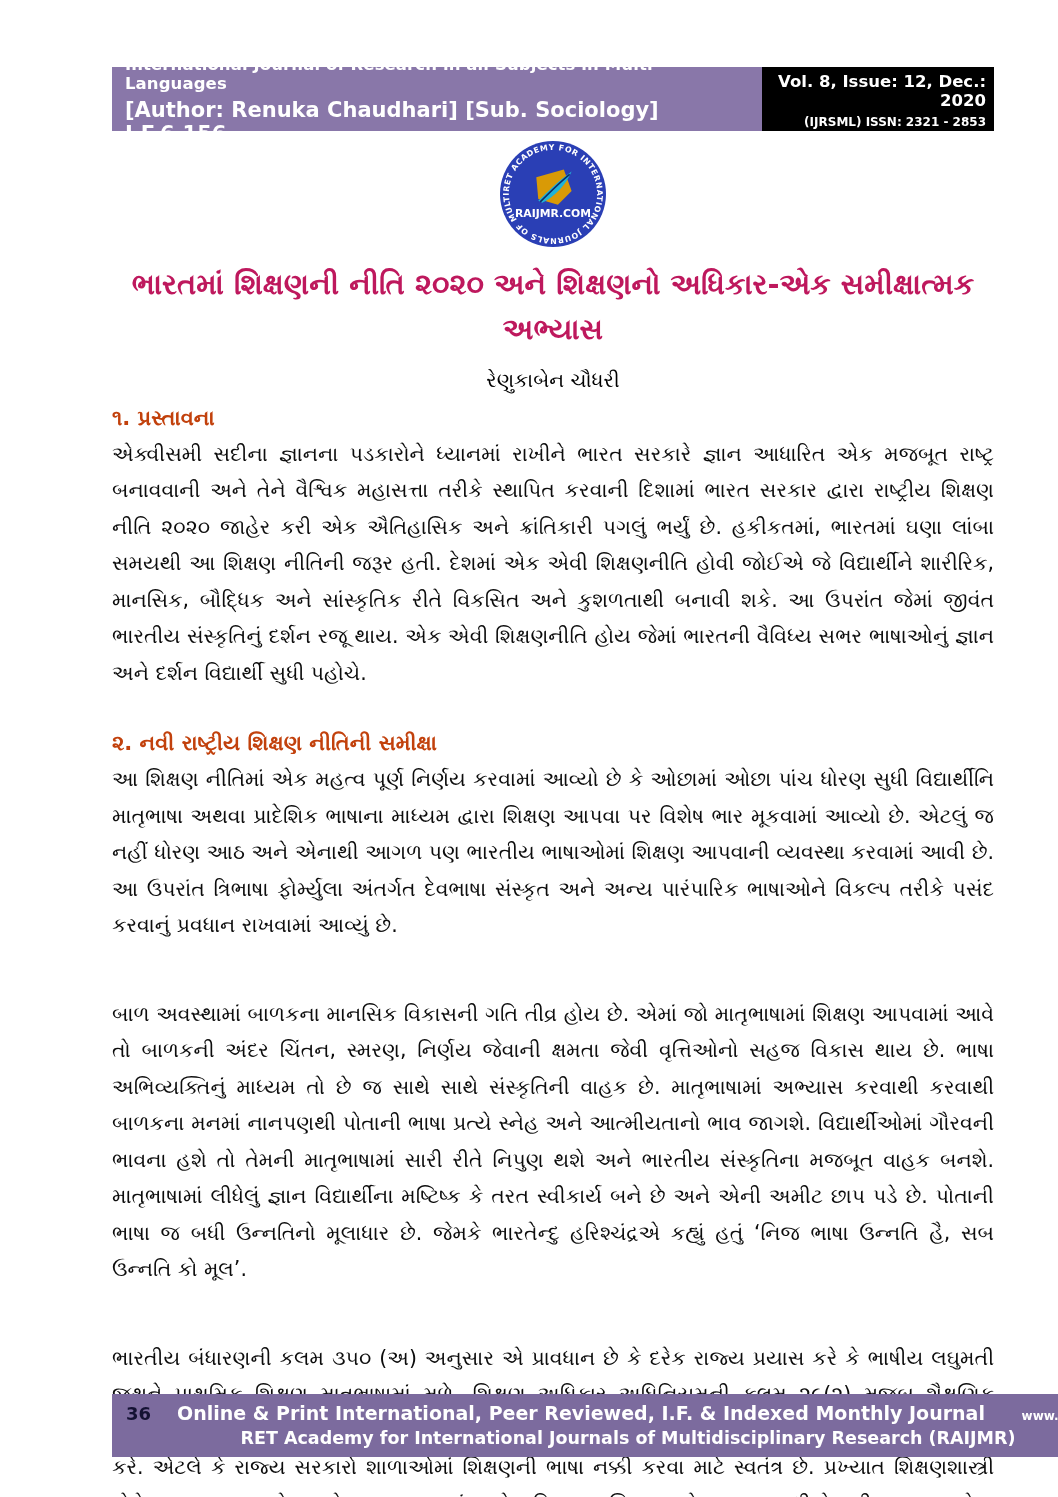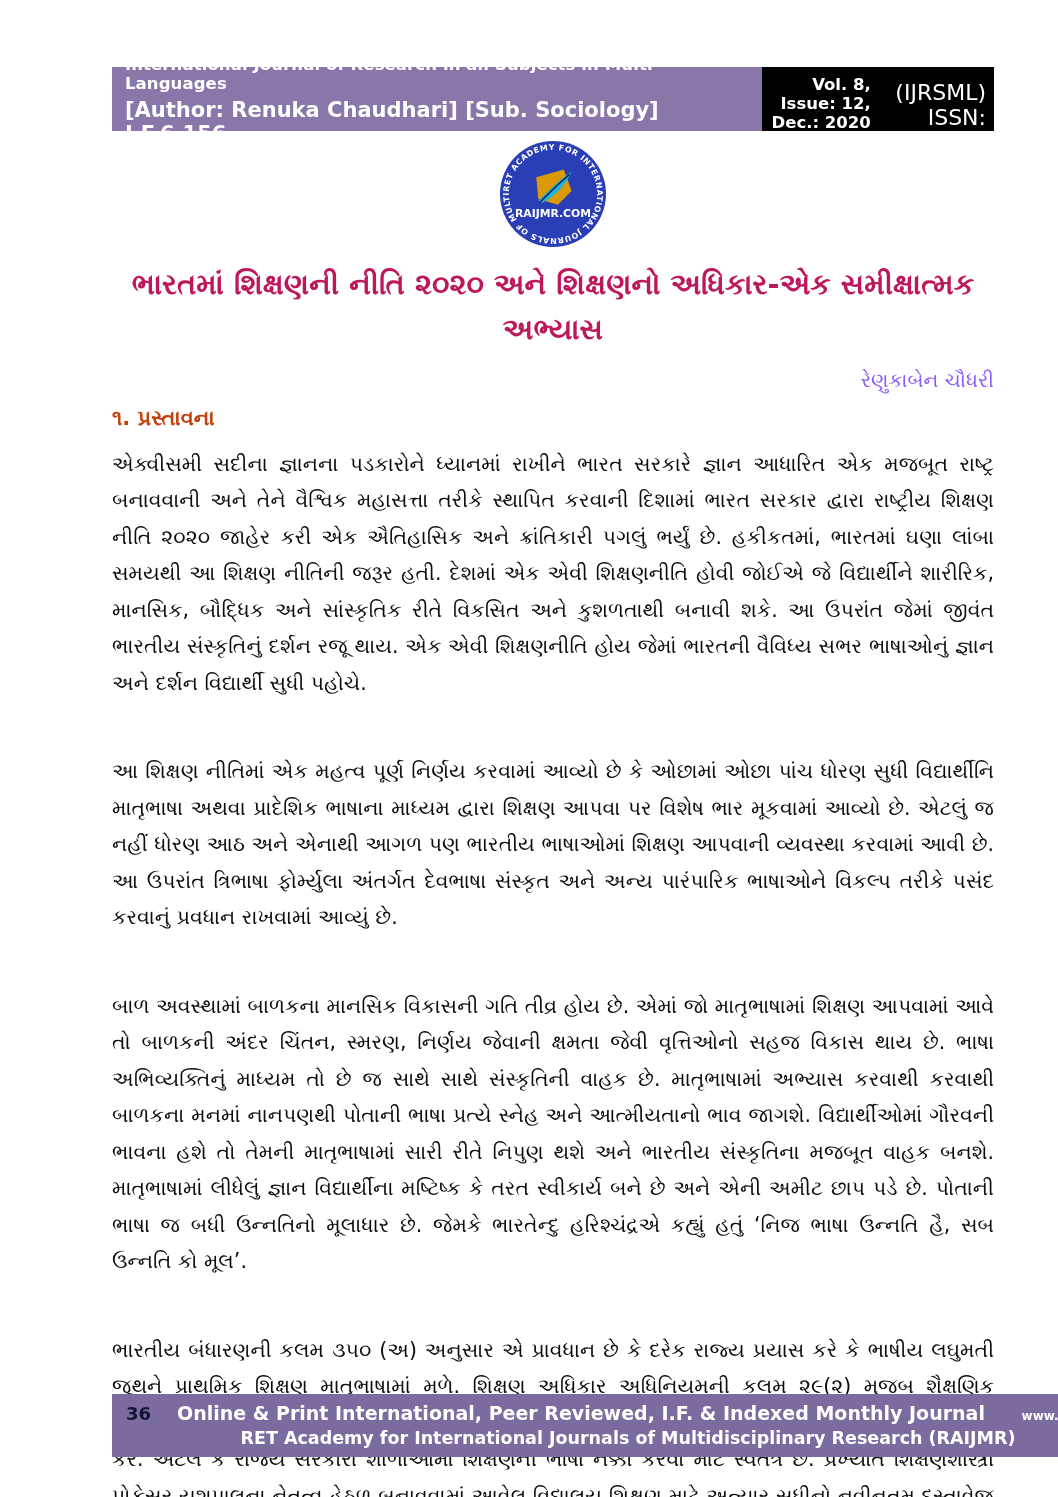--- a/index.html
+++ b/index.html
@@ -16,43 +16,43 @@
   
   .hdr { display: flex; width: 100%; height: 64px; }
   .hdr-left {
     background: #8977A9; color: #ffffff; flex: 1 1 auto;
     padding: 8px 10px 6px 13px; display: flex; flex-direction: column; justify-content: center;
   }
   .hdr-left .l1 { font-size: 16.5px; font-weight: bold; letter-spacing: .1px; }
   .hdr-left .l2 { font-size: 21px; font-weight: bold; margin-top: 5px; }
   .hdr-right {
     background: #000000; color: #ffffff; width: 232px; flex: 0 0 auto;
-    padding: 8px 8px 6px 8px; display: flex; flex-direction: row; justify-content: center;
+    padding: 8px 8px 6px 8px; display: flex; flex-direction: column; justify-content: center;
     text-align: right;
   }
   .hdr-right .l1 { font-size: 16.5px; font-weight: bold; }
-  .hdr-right .l2 { font-size: 22px; font-weight: normal; margin-top: 5px; }
+  .hdr-right .l2 { font-size: 12px; font-weight: bold; margin-top: 5px; }
 
   
   .logo-wrap { display: flex; justify-content: center; margin-top: 9px; }
   .logo-svg { width: 108px; height: 108px; display: block; }
 
   
   .title {
     margin-top: 14px; text-align: center;
     font-size: 29px; font-weight: bold; line-height: 1.55; color: #be185d;
   }
-  .author { margin-top: 16px; text-align: right; font-size: 20px; color: #8b5cf6; }
+  .author { margin-top: 16px; text-align: center; font-size: 20px; color: #000000; }
 
   
   .sec-heading { font-size: 21px; font-weight: bold; margin-top: 14px; color: #c2410c; }
   .sec-heading.second { margin-top: 40px; }
   .para {
     font-size: 20.5px; line-height: 1.78; text-align: justify;
-    margin-top: 16px; color: #0c0c0c;
+    margin-top: 6px; color: #0c0c0c;
   }
   .para + .para { margin-top: 52px; }
 
   
   .ftr {
     position: absolute; left: 112px; bottom: 40px; width: 1032px;
     background: #7C6B9E; color: #ffffff;
     padding: 8px 14px 9px 14px;
   }
   .ftr-row1 { display: flex; align-items: baseline; }
@@ -93,20 +93,21 @@
       <text x="55" y="78" text-anchor="middle" font-size="11" font-weight="bold" fill="#ffffff" font-family="DejaVu Sans, sans-serif">RAIJMR.COM</text>
     </svg>
   </div>
 
   <div class="title">ભારતમાં શિક્ષણની નીતિ ૨૦૨૦ અને શિક્ષણનો અધિકાર-એક સમીક્ષાત્મક અભ્યાસ</div>
   <div class="author">રેણુકાબેન ચૌધરી</div>
 
   <div class="sec-heading">૧. પ્રસ્તાવના</div>
   <div class="para">એક્વીસમી સદીના જ્ઞાનના  પડકારોને ધ્યાનમાં રાખીને ભારત સરકારે જ્ઞાન આધારિત એક મજબૂત  રાષ્ટ્ર બનાવવાની અને તેને વૈશ્વિક મહાસત્તા તરીકે સ્થાપિત કરવાની દિશામાં ભારત સરકાર દ્વારા રાષ્ટ્રીય શિક્ષણ નીતિ ૨૦૨૦ જાહેર કરી એક ઐતિહાસિક અને ક્રાંતિકારી પગલું ભર્યું છે. હકીકતમાં, ભારતમાં ઘણા લાંબા સમયથી આ શિક્ષણ નીતિની જરૂર હતી. દેશમાં એક એવી શિક્ષણનીતિ હોવી જોઈએ  જે વિદ્યાર્થીને  શારીરિક, માનસિક, બૌદ્ધિક અને સાંસ્કૃતિક રીતે વિકસિત અને કુશળતાથી બનાવી શકે. આ ઉપરાંત  જેમાં જીવંત ભારતીય સંસ્કૃતિનું દર્શન રજૂ થાય.  એક એવી શિક્ષણનીતિ હોય જેમાં ભારતની વૈવિધ્ય સભર ભાષાઓનું જ્ઞાન અને દર્શન વિદ્યાર્થી સુધી પહોચે.</div>
 
+  <div class="sec-heading second">૨. નવી રાષ્ટ્રીય શિક્ષણ નીતિની સમીક્ષા</div>
   <div class="para">આ શિક્ષણ નીતિમાં એક મહત્વ પૂર્ણ નિર્ણય કરવામાં આવ્યો છે કે ઓછામાં ઓછા પાંચ ધોરણ સુધી વિદ્યાર્થીનિ માતૃભાષા અથવા પ્રાદેશિક ભાષાના  માધ્યમ દ્વારા શિક્ષણ આપવા પર વિશેષ ભાર મૂકવામાં આવ્યો છે. એટલું જ નહીં ધોરણ આઠ અને એનાથી આગળ પણ ભારતીય ભાષાઓમાં શિક્ષણ આપવાની વ્યવસ્થા કરવામાં આવી છે.  આ ઉપરાંત ત્રિભાષા ફોર્મ્યુલા અંતર્ગત દેવભાષા સંસ્કૃત અને અન્ય પારંપારિક ભાષાઓને વિકલ્પ તરીકે પસંદ કરવાનું પ્રવધાન રાખવામાં આવ્યું છે.</div>
   <div class="para">બાળ અવસ્થામાં બાળકના માનસિક વિકાસની ગતિ તીવ્ર હોય છે. એમાં જો માતૃભાષામાં શિક્ષણ આપવામાં આવે તો બાળકની અંદર ચિંતન, સ્મરણ, નિર્ણય જેવાની ક્ષમતા જેવી વૃત્તિઓનો સહજ વિકાસ થાય છે. ભાષા અભિવ્યક્તિનું માધ્યમ તો છે જ સાથે સાથે સંસ્કૃતિની વાહક છે. માતૃભાષામાં અભ્યાસ કરવાથી કરવાથી બાળકના મનમાં નાનપણથી પોતાની ભાષા પ્રત્યે સ્નેહ અને આત્મીયતાનો ભાવ જાગશે. વિદ્યાર્થીઓમાં ગૌરવની ભાવના હશે તો તેમની માતૃભાષામાં સારી રીતે નિપુણ થશે  અને ભારતીય સંસ્કૃતિના મજબૂત વાહક બનશે. માતૃભાષામાં લીધેલું જ્ઞાન વિદ્યાર્થીના મષ્ટિષ્ક કે તરત સ્વીકાર્ય બને છે અને એની અમીટ  છાપ પડે છે. પોતાની ભાષા જ બધી ઉન્નતિનો મૂલાધાર છે. જેમકે ભારતેન્દુ હરિશ્ચંદ્રએ કહ્યું હતું ‘નિજ ભાષા ઉન્નતિ હૈ, સબ ઉન્નતિ કો મૂલ’.</div>
   <div class="para">ભારતીય બંધારણની કલમ ૩૫૦ (અ) અનુસાર એ પ્રાવધાન છે કે  દરેક રાજ્ય પ્રયાસ કરે કે  ભાષીય લઘુમતી જૂથને પ્રાથમિક શિક્ષણ માતૃભાષામાં મળે.  શિક્ષણ અધિકાર અધિનિયમની કલમ ૨૯(૨) મુજબ શૈક્ષણિક સંસ્થાઓ પાસે આપેક્ષા રાખવામાં આવે છે કે શક્ય હોય ત્યાં સુધી  બાળકને એની માતૃભાષામાં શિક્ષણ પ્રદાન કરે. એટલે કે  રાજ્ય સરકારો શાળાઓમાં શિક્ષણની ભાષા નક્કી કરવા માટે સ્વતંત્ર છે. પ્રખ્યાત શિક્ષણશાસ્ત્રી પ્રોફેસર યશપાલના નેતૃત્વ હેઠળ બનાવવામાં આવેલ વિદ્યાલય શિક્ષણ માટે અત્યાર સુધીનો નવીનતમ દસ્તાવેજ રાષ્ટ્રીય અભ્યાસક્રમ ફ્રેમવર્ક</div>
 
 </div>
 
 <div class="ftr">
   <div class="ftr-row1">
     <span class="ftr-page">36</span>
     <span class="ftr-mid">Online &amp; Print International, Peer Reviewed, I.F. &amp; Indexed Monthly Journal</span>

